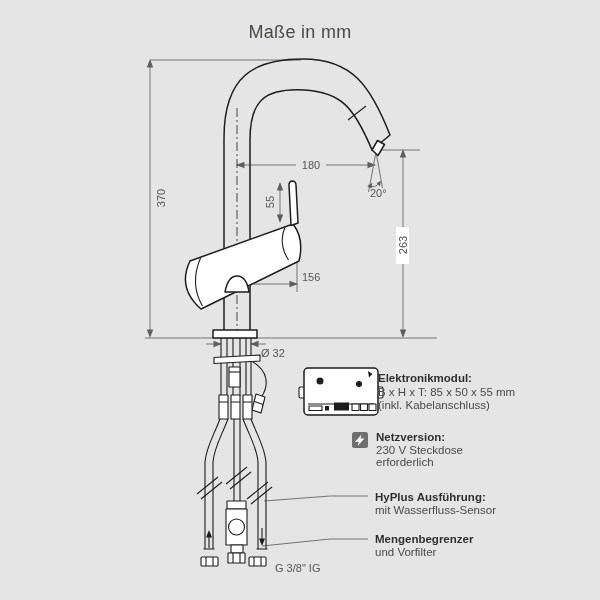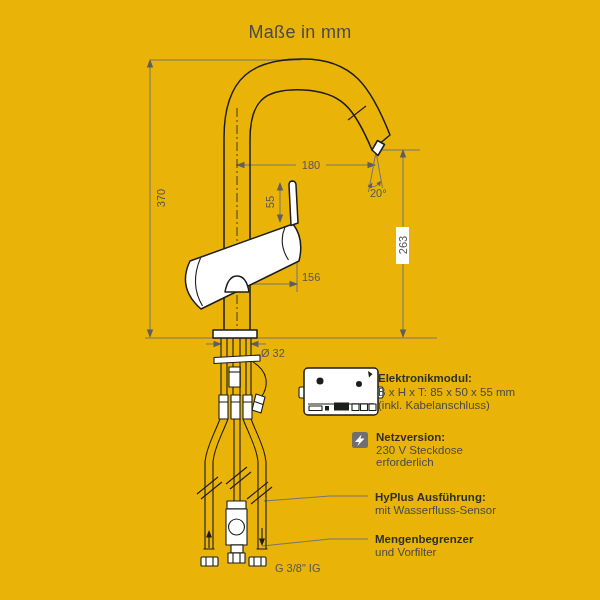--- a/index.html
+++ b/index.html
@@ -1,16 +1,16 @@
 <!DOCTYPE html>
 <html><head>
 <meta charset="utf-8">
 <style>
   html,body{margin:0;padding:0;background:#ffffff;}
-  .canvas{position:relative;width:600px;height:600px;background:#eab308;overflow:hidden;
+  .canvas{position:relative;width:600px;height:600px;background:#e5e5e5;overflow:hidden;
           font-family:"Liberation Sans", sans-serif;}
   .title{position:absolute;top:22px;left:0;width:600px;text-align:center;
          font-size:18px;color:#4a4a49;letter-spacing:0.3px;}
   svg{position:absolute;top:0;left:0;}
   .outline{stroke:#1d1d1b;fill:none;stroke-width:1.5;stroke-linejoin:round;}
   .outline-thin{stroke:#1d1d1b;fill:none;stroke-width:1.1;stroke-linejoin:round;}
   .wfill{fill:#ffffff;}
   .dim{stroke:#757474;fill:none;stroke-width:1;}
   .dimarrow{fill:#5e5e5d;stroke:none;}
   .dimtext{font-size:11px;fill:#565655;}

